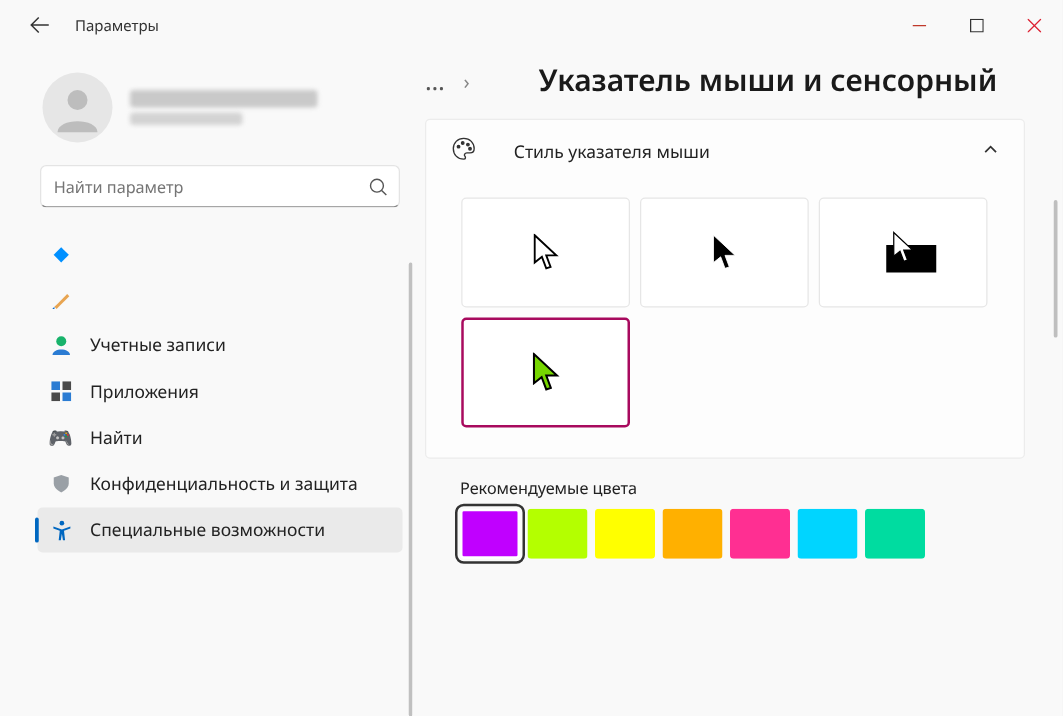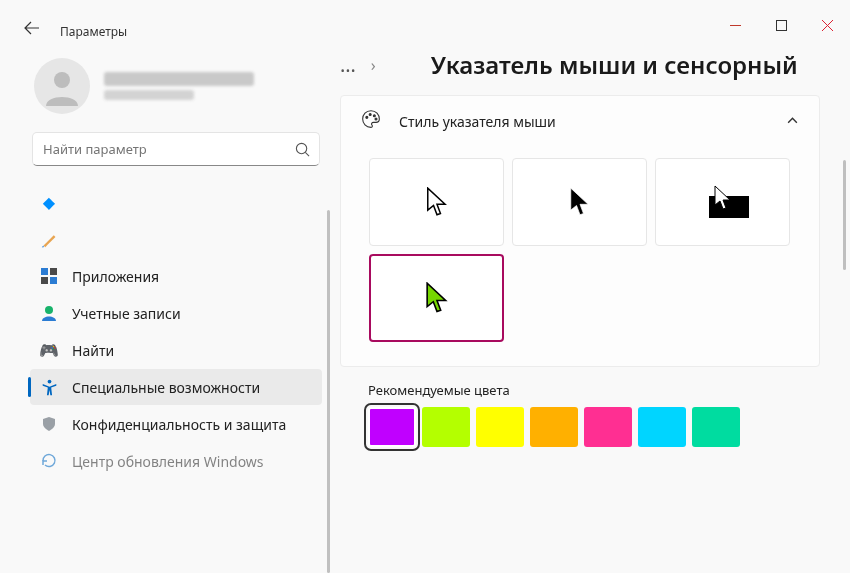--- a/index.html
+++ b/index.html
@@ -1,18 +1,18 @@
 <!DOCTYPE html>
 <html><head>
 <meta charset="utf-8">
 <style>
   * { box-sizing: border-box; margin: 0; padding: 0; font-family: "Segoe UI", system-ui, sans-serif; }
   html, body { width: 850px; height: 573px; background: #f3f3f3; overflow: hidden; }
   .window { width: 850px; height: 573px; background: #f9f9f9; display: flex; flex-direction: column; position: relative; }
-  .titlebar { display: flex; align-items: flex-end; height: 40px; padding-left: 20px; }
+  .titlebar { display: flex; align-items: center; height: 40px; padding-left: 20px; }
   .back-btn { width: 24px; height: 24px; display: flex; align-items: center; justify-content: center; stroke:#333;}
   .title { font-size: 12px; margin-left: 16px; color: #333; }
   .winbtns { margin-left: auto; display: flex; }
   .winbtn { width: 46px; height: 30px; display: flex; align-items: center; justify-content: center; }
   .winbtn svg { stroke: #333; }
   .winbtn.close svg { stroke: #d23; }
   .body { flex: 1; display: flex; overflow: hidden; }
   .sidebar { width: 330px; padding: 10px 8px 0 30px; display: flex; flex-direction: column; overflow: hidden; position:relative;}
   .sidebar-scroll { position: absolute; right:0; top: 170px; bottom:0; width:3px; background:#c0c0c0; border-radius:2px;}
   .profile { display: flex; align-items: center; gap: 14px; padding: 8px 4px 14px 4px; }
@@ -27,21 +27,21 @@
   .nav-item.selected { background: #eaeaea; position: relative; }
   .nav-item.selected::before { content:""; position:absolute; left:-2px; top:8px; bottom:8px; width:3px; background:#0067c0; border-radius:2px;}
   .nav-icon { width: 18px; height: 18px; display: inline-flex; align-items:center; justify-content:center; font-size:16px;}
   .main { flex: 1; padding: 8px 0 0 10px; position:relative; overflow:hidden;}
   .main-scroll { position:absolute; right:4px; top:120px; width:3px; height:110px; background:#bfbfbf; border-radius:2px;}
   .breadcrumb { display:flex; align-items:center; gap: 14px; margin-bottom: 14px; padding-right: 30px;}
   .bc-dots { font-size: 20px; color:#555; letter-spacing:1px;}
   .bc-sep { color:#888; font-size: 16px;}
   .bc-title { font-size: 24px; font-weight: 600; color:#1a1a1a; white-space:nowrap; overflow:hidden;margin-left:41px;}
   .panel { background: #fdfdfd; border:1px solid #ececec; border-radius:4px; margin-right: 30px; margin-bottom: 8px; }
-  .panel-head { display:flex; align-items:center; height:50px; padding: 0 20px; gap:18px; font-size:14px; color:#222;}
+  .panel-head { display:flex; align-items:center; height:50px; padding: 0 20px; gap:30px; font-size:14px; color:#222;}
   .panel-head .chev { margin-left:auto;}
   .cursor-grid { display:flex; flex-wrap:wrap; gap:8px; padding: 12px 28px 24px 28px; }
   .cursor-card { width: 135px; height:88px; background:#fff; border:1px solid #e6e6e6; border-radius:4px; display:flex; align-items:center; justify-content:center; position:relative;}
   .cursor-card.selected { border:2px solid #a80a5e; }
   .color-section { padding: 6px 28px 10px 28px; margin-right:30px;}
   .color-label { font-size: 13px; margin-bottom: 8px; color:#222;}
   .color-row { display:flex; gap:6px;}
   .color-sw { width:48px; height:40px; border-radius:3px; border:1px solid transparent;}
   .color-sw.on { outline:2px solid #333; outline-offset:2px; border:2px solid #fff;}
   .fade-bottom { position:absolute; bottom:0; left:0; right:0; height:28px; background:linear-gradient(to bottom, rgba(249,249,249,0), rgba(249,249,249,1));}
@@ -111,66 +111,57 @@
           <span class="nav-icon">
             <svg width="17" height="17" viewBox="0 0 20 20">
                 <path d="M3 17 L6 14 L15 5 L17 7 L8 16 L5 19 Z" fill="#e8a552"></path>
                 <path d="M3 17 L1 19 L3 19 Z" fill="#0066cc"></path>
               </svg>
           </span>
         </div>
         <div class="nav-item">
           <span class="nav-icon">
             <svg width="16" height="16" viewBox="0 0 16 16">
+                <circle cx="8" cy="5" r="4" fill="#18b36b"></circle>
+                <path d="M1 16 C1 10 15 10 15 16 Z" fill="#2b7cd3"></path>
+              </svg>
+          </span>
+          <span>Учетные записи</span>
+        </div>
+        <div class="nav-item">
+          <span class="nav-icon">
+            <svg width="16" height="16" viewBox="0 0 16 16">
                 <rect x="0" y="0" width="7" height="7" fill="#2b7cd3"></rect>
                 <rect x="9" y="0" width="7" height="7" fill="#4a4a4a"></rect>
                 <rect x="0" y="9" width="7" height="7" fill="#4a4a4a"></rect>
                 <rect x="9" y="9" width="7" height="7" fill="#2b7cd3"></rect>
               </svg>
           </span>
           <span>Приложения</span>
         </div>
         <div class="nav-item">
-          <span class="nav-icon">
-            <svg width="16" height="16" viewBox="0 0 16 16">
-                <circle cx="8" cy="5" r="4" fill="#18b36b"></circle>
-                <path d="M1 16 C1 10 15 10 15 16 Z" fill="#2b7cd3"></path>
-              </svg>
-          </span>
-          <span>Учетные записи</span>
-        </div>
-        <div class="nav-item">
           <span class="nav-icon" style="color:#888">🎮</span>
           <span>Найти</span>
+        </div>
+        <div class="nav-item">
+          <span class="nav-icon">
+            <svg width="16" height="16" viewBox="0 0 16 16">
+                <path d="M8 1 L14 3 V8 C14 12 8 15 8 15 C8 15 2 12 2 8 V3 Z" fill="#9aa0a6"></path>
+              </svg>
+          </span>
+          <span>Конфиденциальность и защита</span>
         </div>
         <div class="nav-item selected">
           <span class="nav-icon">
             <svg width="17" height="17" viewBox="0 0 20 20">
                 <circle cx="10" cy="3" r="2.2" fill="#0067c0"></circle>
                 <path d="M2 6 L10 9 L18 6 L18 8 L12 10 L13 19 L11 19 L10 13 L9 19 L7 19 L8 10 L2 8 Z" fill="#0067c0"></path>
               </svg>
           </span>
           <span>Специальные возможности</span>
-        </div>
-        <div class="nav-item">
-          <span class="nav-icon">
-            <svg width="16" height="16" viewBox="0 0 16 16">
-                <path d="M8 1 L14 3 V8 C14 12 8 15 8 15 C8 15 2 12 2 8 V3 Z" fill="#9aa0a6"></path>
-              </svg>
-          </span>
-          <span>Конфиденциальность и защита</span>
-        </div>
-        <div class="nav-item" style="opacity:0.55">
-          <span class="nav-icon">
-            <svg width="16" height="16" viewBox="0 0 16 16" fill="none" stroke="#0067c0" stroke-width="1.5">
-                <path d="M2 8 A6 6 0 1 1 4 12"></path>
-                <path d="M2 12 L2 8 L6 8"></path>
-              </svg>
-          </span>
-          <span>Центр обновления Windows</span>
         </div>
       </div>
       <div class="sidebar-scroll"></div>
     </div>
 
     <div class="main">
       <div class="breadcrumb">
         <span class="bc-dots">…</span>
         <span class="bc-sep">›</span>
         <span class="bc-title">Указатель мыши и сенсорный</span>

